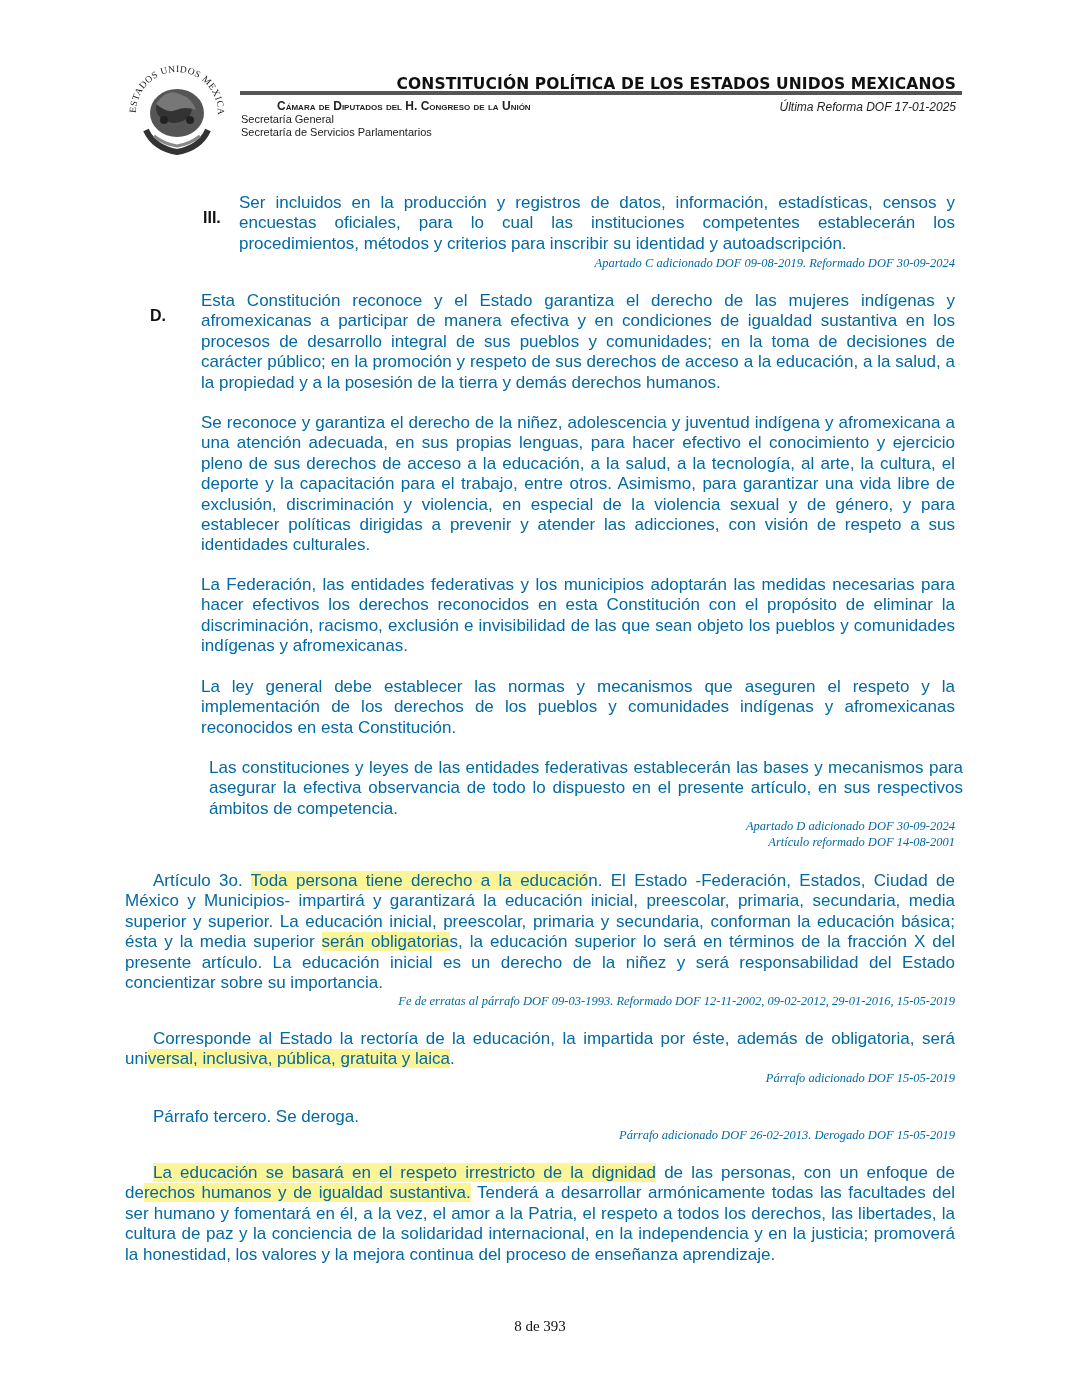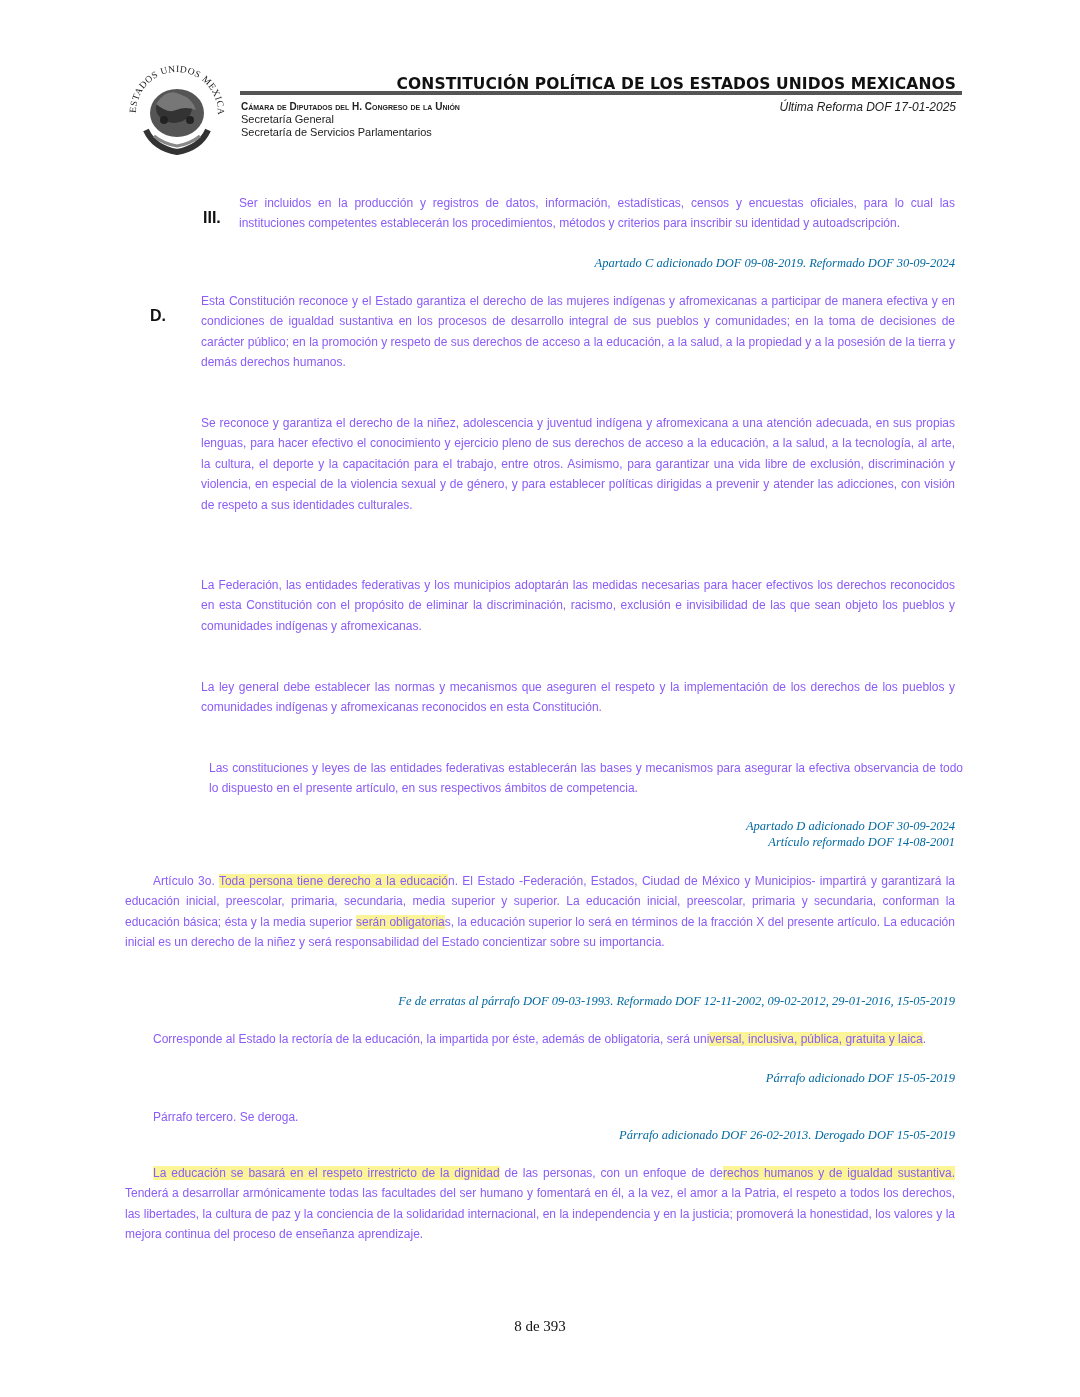--- a/index.html
+++ b/index.html
@@ -4,24 +4,24 @@
 <style>
   html, body { margin: 0; padding: 0; background: #ffffff; }
   body { width: 1080px; height: 1397px; position: relative; overflow: hidden;
          font-family: "Liberation Sans", sans-serif; color: #111; }
   .seal { position: absolute; left: 124px; top: 58px; width: 106px; height: 100px; }
   .hdr-title { position: absolute; left: 240px; right: 124px; top: 75px; text-align: right;
                font-family: "DejaVu Sans", sans-serif; font-weight: bold; font-size: 15.5px;
                letter-spacing: 0.1px; color: #111; }
   .hdr-rule { position: absolute; left: 240px; width: 722px; top: 91px; height: 4px; background: #555; }
   .hdr-org { position: absolute; left: 241px; top: 100px; font-size: 11px; line-height: 13px; color: #222; }
-  .hdr-org .sc { font-weight: bold; font-variant: small-caps; font-size: 10px; }
+  .hdr-org .sc { font-weight: bold; font-variant: small-caps; font-size: 12px; margin-left: 36px; }
   .hdr-reform { position: absolute; right: 124px; top: 100px; font-style: italic; font-size: 12px; color: #222; }
 
-  .block { position: absolute; font-size: 12px; line-height: 20.4px; text-align: justify; color: #8b5cf6; }
+  .block { position: absolute; font-size: 17px; line-height: 20.4px; text-align: justify; color: #0369a1; }
   .note { position: absolute; right: 125px; font-family: "Liberation Serif", serif; font-style: italic;
           font-size: 12.5px; line-height: 16px; color: #0369a1; text-align: right; }
   .lbl { position: absolute; font-weight: bold; font-size: 16px; color: #111; margin-top: 16px; }
   .hl { background: #fcf597; }
   .bold { font-weight: normal; }
   .indent { text-indent: 28px; }
   .pagenum { position: absolute; left: 0; right: 0; top: 1318px; text-align: center;
              font-family: "Liberation Serif", serif; font-size: 15px; color: #111; }
 </style>
 </head>

